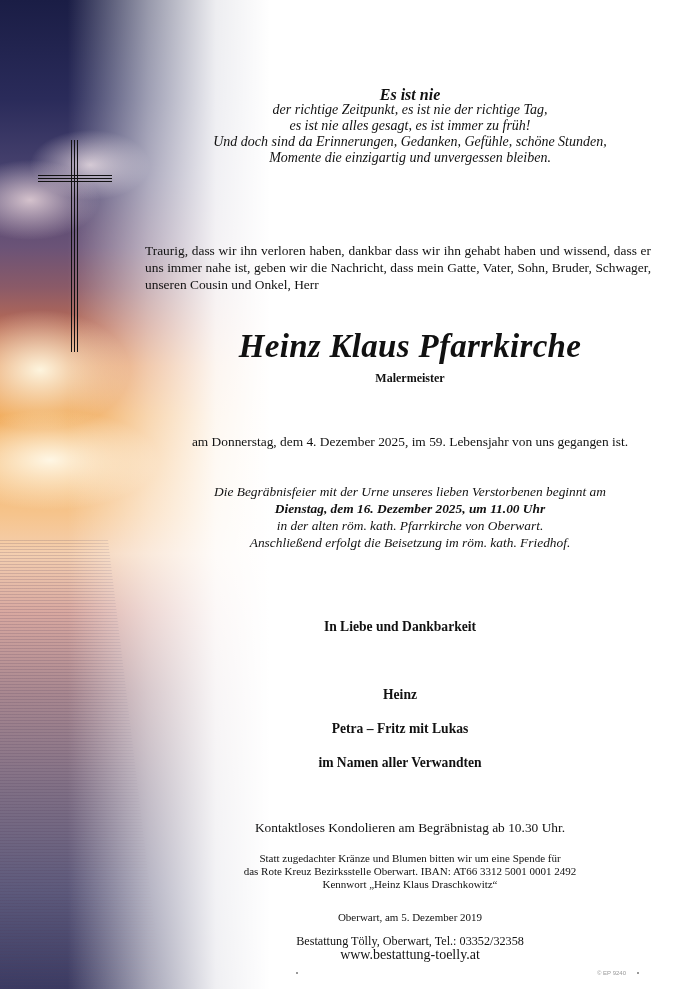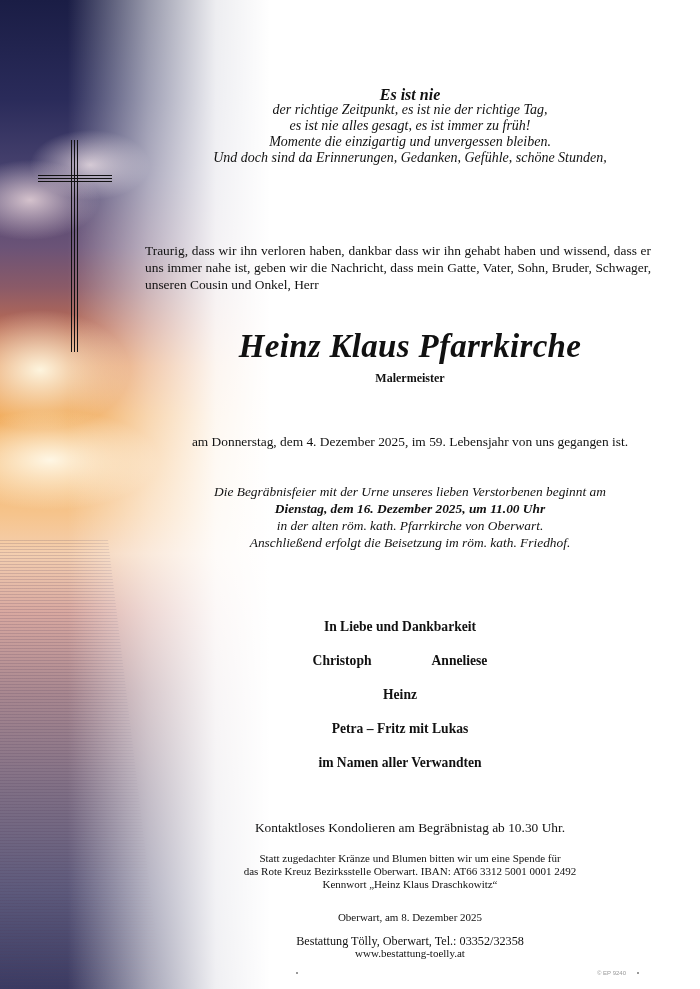--- a/index.html
+++ b/index.html
@@ -59,21 +59,21 @@
     .m2 { top: 653px; }
     .m2 span { display: inline-block; }
     .m2 .sp { width: 60px; }
     .m3 { top: 687px; }
     .m4 { top: 721px; }
     .m5 { top: 755px; }
     .condol { top: 820px; font-size: 13.4px; }
     .donation { top: 852px; font-size: 11px; line-height: 13px; }
     .place-date { top: 911px; font-size: 11px; }
     .undertaker { top: 934px; font-size: 12.2px; }
-    .website { top: 947px; font-size: 11px; text-align: center; }
+    .website { top: 947px; font-size: 14px; text-align: center; }
     .code { position: absolute; right: 14px; top: 970px; font-family: "Liberation Sans", sans-serif; font-size: 6px; color: #999; }
     .dot { position: absolute; width: 2px; height: 2px; background: #999; }
   </style>
 </head>
 <body>
 
 <div class="photo">
   <div class="sky"></div>
   <div class="pier"></div>
   <div class="fade"></div>
@@ -85,53 +85,50 @@
     <div class="h" style="top:38px;"></div>
     <div class="h" style="top:41px;"></div>
   </div>
 </div>
 
 <div class="content">
   <div class="center motto-title">Es ist nie</div>
   <div class="center motto">
     <div>der richtige Zeitpunkt, es ist nie der richtige Tag,</div>
     <div>es ist nie alles gesagt, es ist immer zu früh!</div>
+    <div>Und doch sind da Erinnerungen, Gedanken, Gefühle, schöne Stunden,</div>
     <div>Momente die einzigartig und unvergessen bleiben.</div>
-    <div>Und doch sind da Erinnerungen, Gedanken, Gefühle, schöne Stunden,</div>
   </div>
 
   <div class="intro">Traurig, dass wir ihn verloren haben, dankbar dass wir ihn gehabt haben und wissend, dass er uns immer nahe ist, geben wir die Nachricht, dass mein Gatte, Vater, Sohn, Bruder, Schwager, unseren Cousin und Onkel, Herr</div>
 
   <div class="center name">Heinz Klaus Pfarrkirche</div>
   <div class="center profession">Malermeister</div>
 
   <div class="center death">am Donnerstag, dem 4. Dezember 2025, im 59. Lebensjahr von uns gegangen ist.</div>
 
   <div class="center funeral">
     <div>Die Begräbnisfeier mit der Urne unseres lieben Verstorbenen beginnt am</div>
     <div><b>Dienstag, dem 16. Dezember 2025, um 11.00 Uhr</b></div>
     <div>in der alten röm. kath. Pfarrkirche von Oberwart.</div>
     <div>Anschließend erfolgt die Beisetzung im röm. kath. Friedhof.</div>
   </div>
 
   <div class="mourners m1">In Liebe und Dankbarkeit</div>
-  <div class="mourners m2">
-    <span>Christoph</span><span class="sp"></span><span>Anneliese</span>
-  </div>
   <div class="mourners m3">Heinz</div>
   <div class="mourners m4">Petra – Fritz mit Lukas</div>
   <div class="mourners m5">im Namen aller Verwandten</div>
 
   <div class="center condol">Kontaktloses Kondolieren am Begräbnistag ab 10.30 Uhr.</div>
   <div class="center donation">
     <div>Statt zugedachter Kränze und Blumen bitten wir um eine Spende für</div>
     <div>das Rote Kreuz Bezirksstelle Oberwart. IBAN: AT66 3312 5001 0001 2492</div>
     <div>Kennwort „Heinz Klaus Draschkowitz“</div>
   </div>
 
-  <div class="center place-date">Oberwart, am 8. Dezember 2025</div>
+  <div class="center place-date">Oberwart, am 5. Dezember 2019</div>
   <div class="center undertaker">Bestattung Tölly, Oberwart, Tel.: 03352/32358</div>
   <div class="center website">www.bestattung-toelly.at</div>
 
   <div class="dot" style="left:296px; top:972px;"></div>
   <div class="dot" style="left:637px; top:972px;"></div>
   <div class="code">© EP 9240</div>
 </div>
 
 </body></html>

